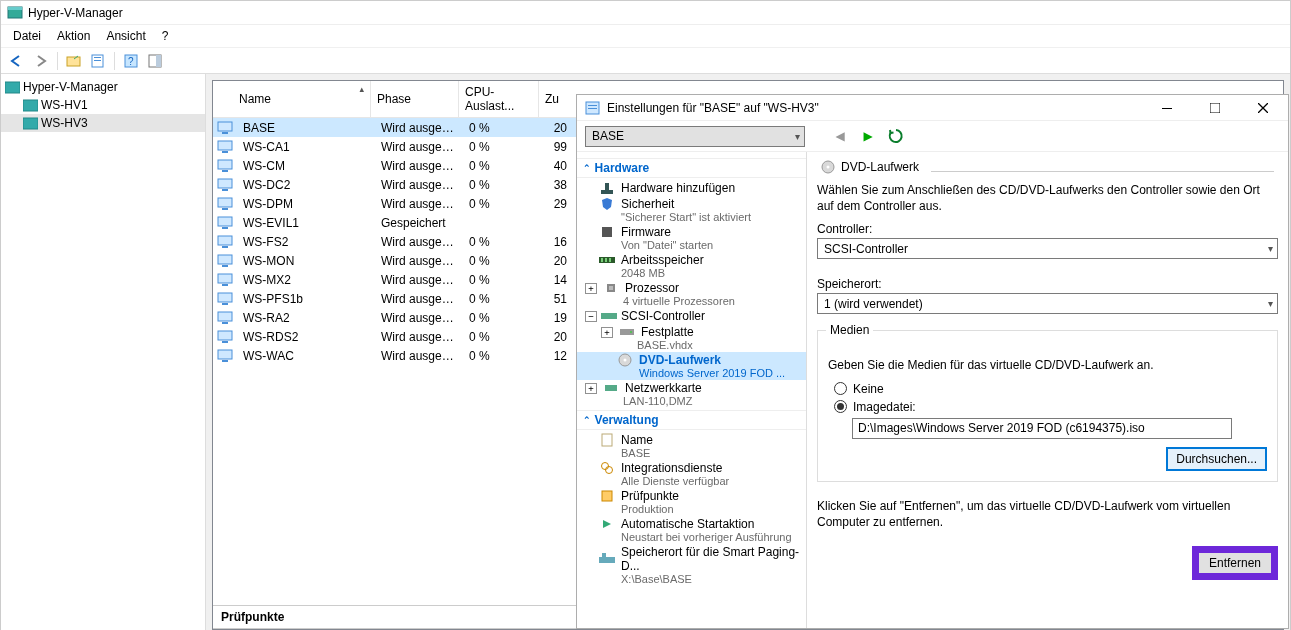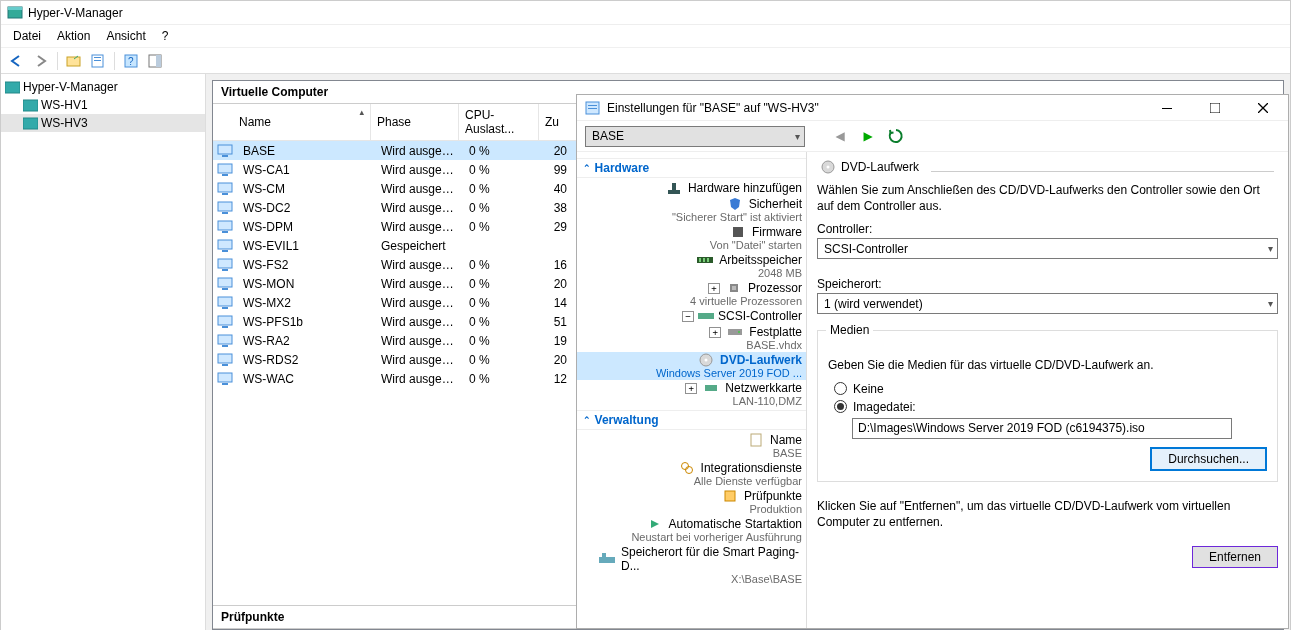--- a/index.html
+++ b/index.html
@@ -45,21 +45,21 @@
   .combo{height:21px;border:1px solid #7a7a7a;background:#e1e1e1;display:flex;align-items:center;padding:0 18px 0 6px;position:relative;font-size:12px;}
   .combo::after{content:"▾";position:absolute;right:4px;font-size:10px;color:#555;}
   .combo.base{width:220px;}
   .nav-btn{width:18px;display:flex;justify-content:center;align-items:center;}
   .nav-btn.prev{color:#999;}
   .nav-btn.next{color:#0a0;}
   .dlg-body{flex:1;display:flex;overflow:hidden;border-top:1px solid #eee;}
   .dlg-left{width:230px;border-right:1px solid #ddd;overflow:auto;padding:4px 0;}
   .sect{padding:2px 6px;color:#0066cc;font-weight:bold;display:flex;align-items:center;gap:4px;border-top:1px solid #eee;border-bottom:1px solid #eee;margin:2px 0;}
   .caret{font-size:9px;color:#0066cc;}
-  .hw-row{display:flex;flex-direction:column;padding:1px 4px 1px 22px;align-items:flex-end;}
+  .hw-row{display:flex;flex-direction:column;padding:1px 4px 1px 22px;}
   .hw-row .main{display:flex;align-items:center;gap:6px;}
   .hw-row .sub{padding-left:22px;color:#6a6a6a;font-size:11px;}
   .hw-row.sel{background:#cce8ff;}
   .hw-row.sel .main span{color:#0066cc;font-weight:bold;}
   .hw-row.sel .sub{color:#0066cc;font-weight:normal;}
   .hw-row.child{padding-left:38px;}
   .hw-row .tree-ex{width:12px;text-align:center;border:1px solid #919191;font-size:9px;line-height:9px;height:11px;color:#000;font-family:monospace;}
   .hw-row.scsi{padding-left:8px;}
   .hw-row.scsi .main{gap:4px;}
   .hw-row.net{padding-left:8px;}
@@ -68,23 +68,23 @@
   .fieldset-like{position:relative;border:1px solid #ddd;margin-top:8px;padding:10px 10px;}
   .legend{position:absolute;top:-8px;left:8px;background:#fff;padding:0 4px;display:flex;align-items:center;gap:6px;}
   .r-text{margin:8px 0;line-height:1.35;}
   .row-flex{display:flex;gap:18px;margin-top:6px;flex-direction:column;}
   .col-half{flex:1;display:flex;flex-direction:column;gap:2px;}
   .combo.full{width:100%;background:#fff;}
   .radio-row{display:flex;align-items:center;gap:6px;margin:4px 0 4px 6px;}
   .radio{width:13px;height:13px;border:1px solid #333;border-radius:50%;display:inline-flex;align-items:center;justify-content:center;}
   .radio.checked::after{content:"";width:7px;height:7px;border-radius:50%;background:#333;}
   .path-input{border:1px solid #7a7a7a;height:21px;padding:0 5px;width:380px;margin-left:24px;background:#fff;display:flex;align-items:center;}
-  .btn{border:1px solid #0078d7;background:#e1e1e1;padding:3px 16px;min-width:86px;text-align:center;}
+  .btn{border:1px solid #0078d7;background:#e1e1e1;padding:3px 8px;min-width:86px;text-align:center;}
   .btn.browse{float:right;margin-top:8px;border:2px solid #0078d7;background:#e5f1fb;}
-  .btn.remove{float:right;margin-top:8px;border:1px solid #6d28d9;}
+  .btn.remove{float:right;margin-top:8px;border:7px solid #6d28d9;}
   svg{display:block;}
 </style>
 </head>
 <body>
 
 <div class="window">
 
   <div class="titlebar">
     <span class="app-icon">
       <svg width="16" height="16">
@@ -168,21 +168,20 @@
                 <rect x="0" y="1" width="15" height="11" fill="#3aa" stroke="#288"></rect>
               </svg>
             </span>
             <span>WS-HV3</span>
           </div>
         </div>
     </div>
 
     <div class="content">
       <div class="inner">
-        <div class="panel-title">Virtuelle Computer</div>
         <div class="grid-head">
           <div class="col c-name">
               <span style="width:20px"></span>
               <span>Name</span>
               <span class="sort-up">▴</span>
             </div>
           <div class="col c-phase">Phase</div>
           <div class="col c-cpu">CPU-Auslast...</div>
           <div class="col c-zu">Zu</div>
         </div>

